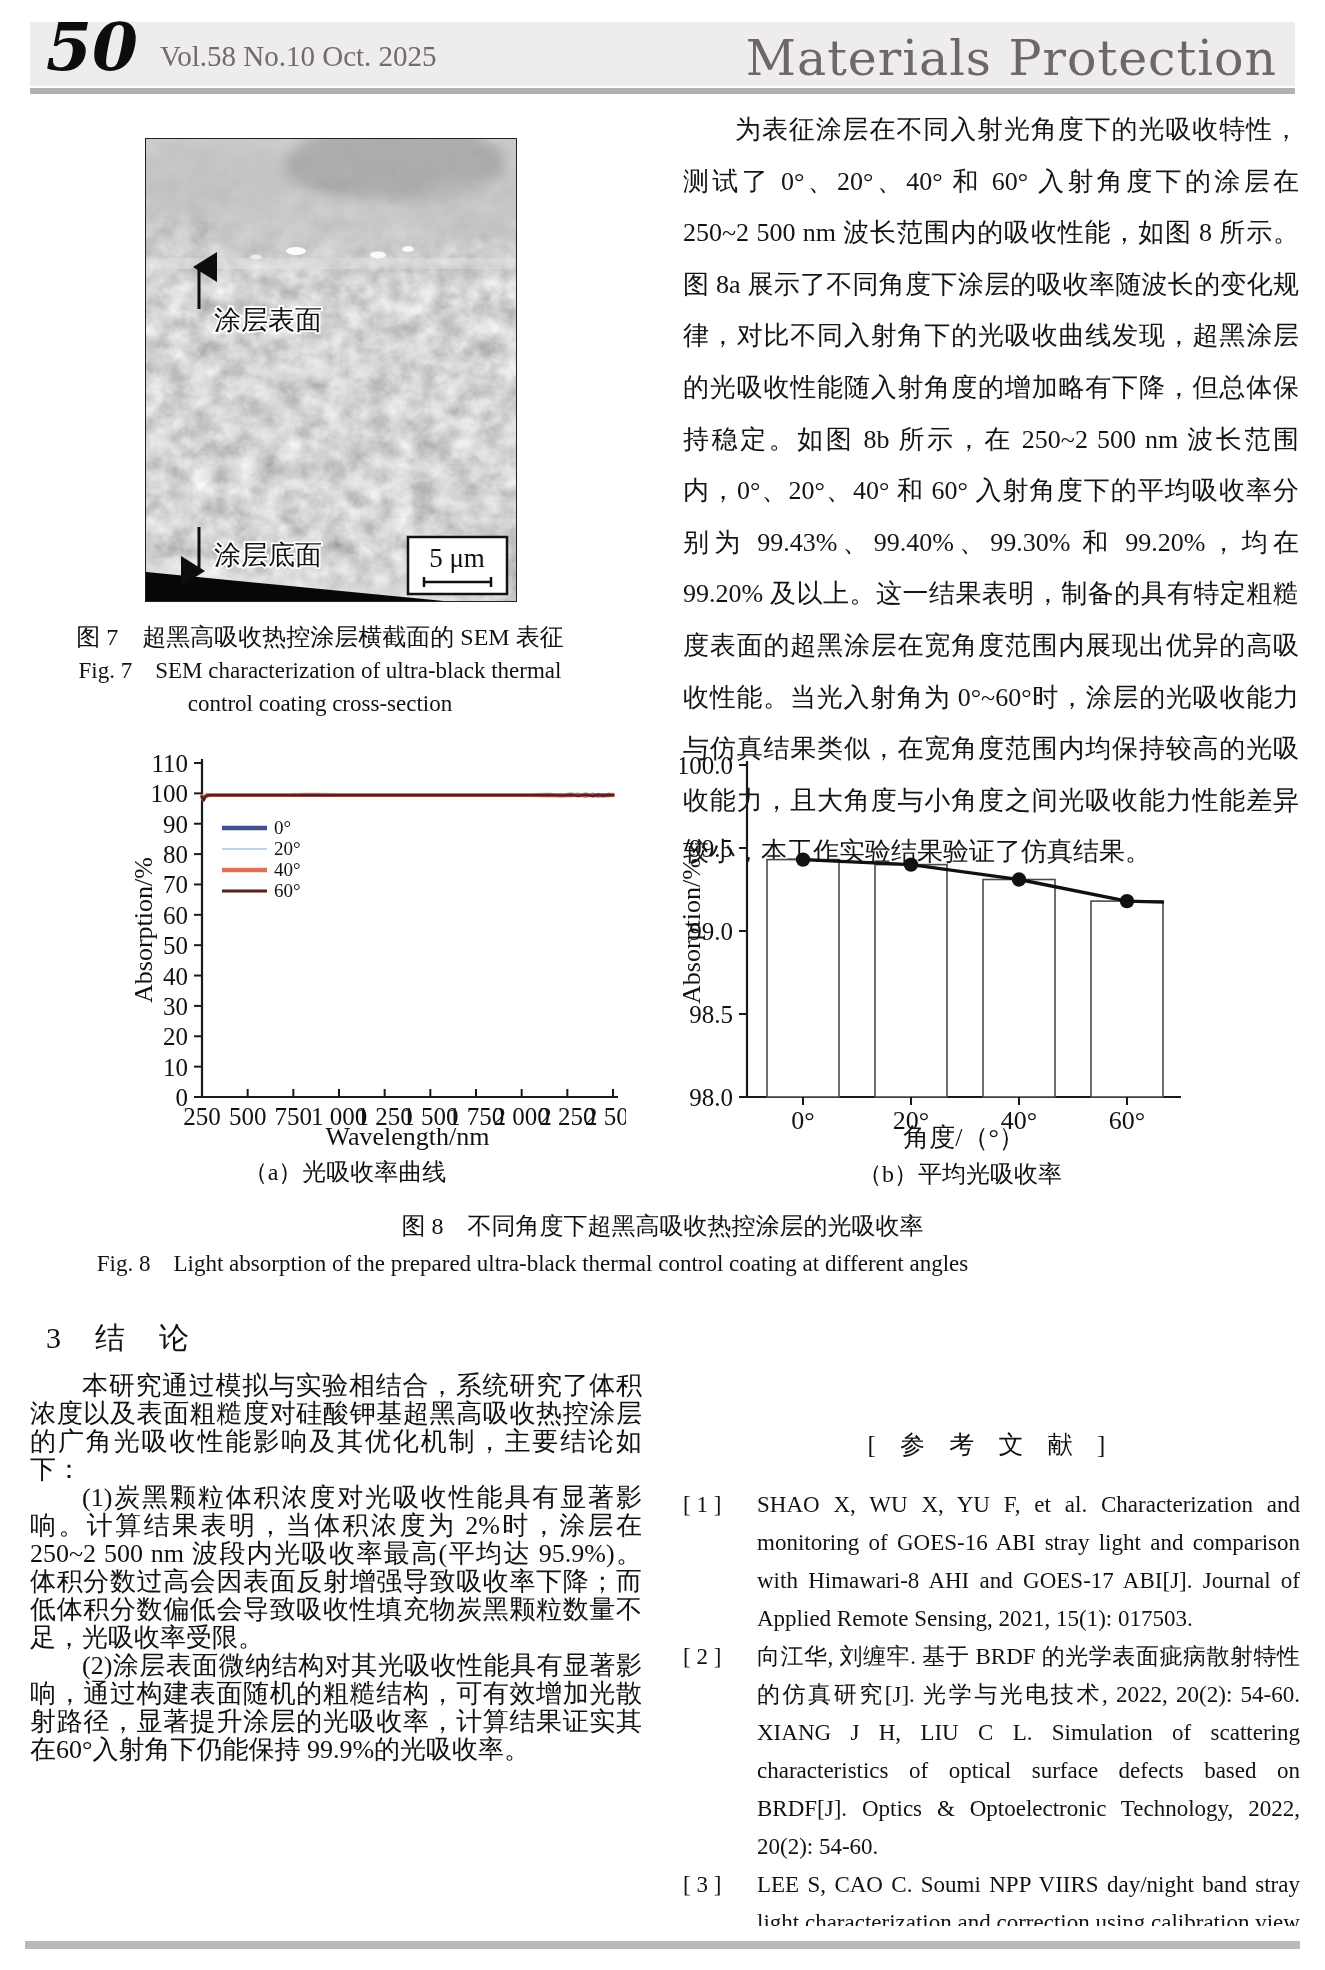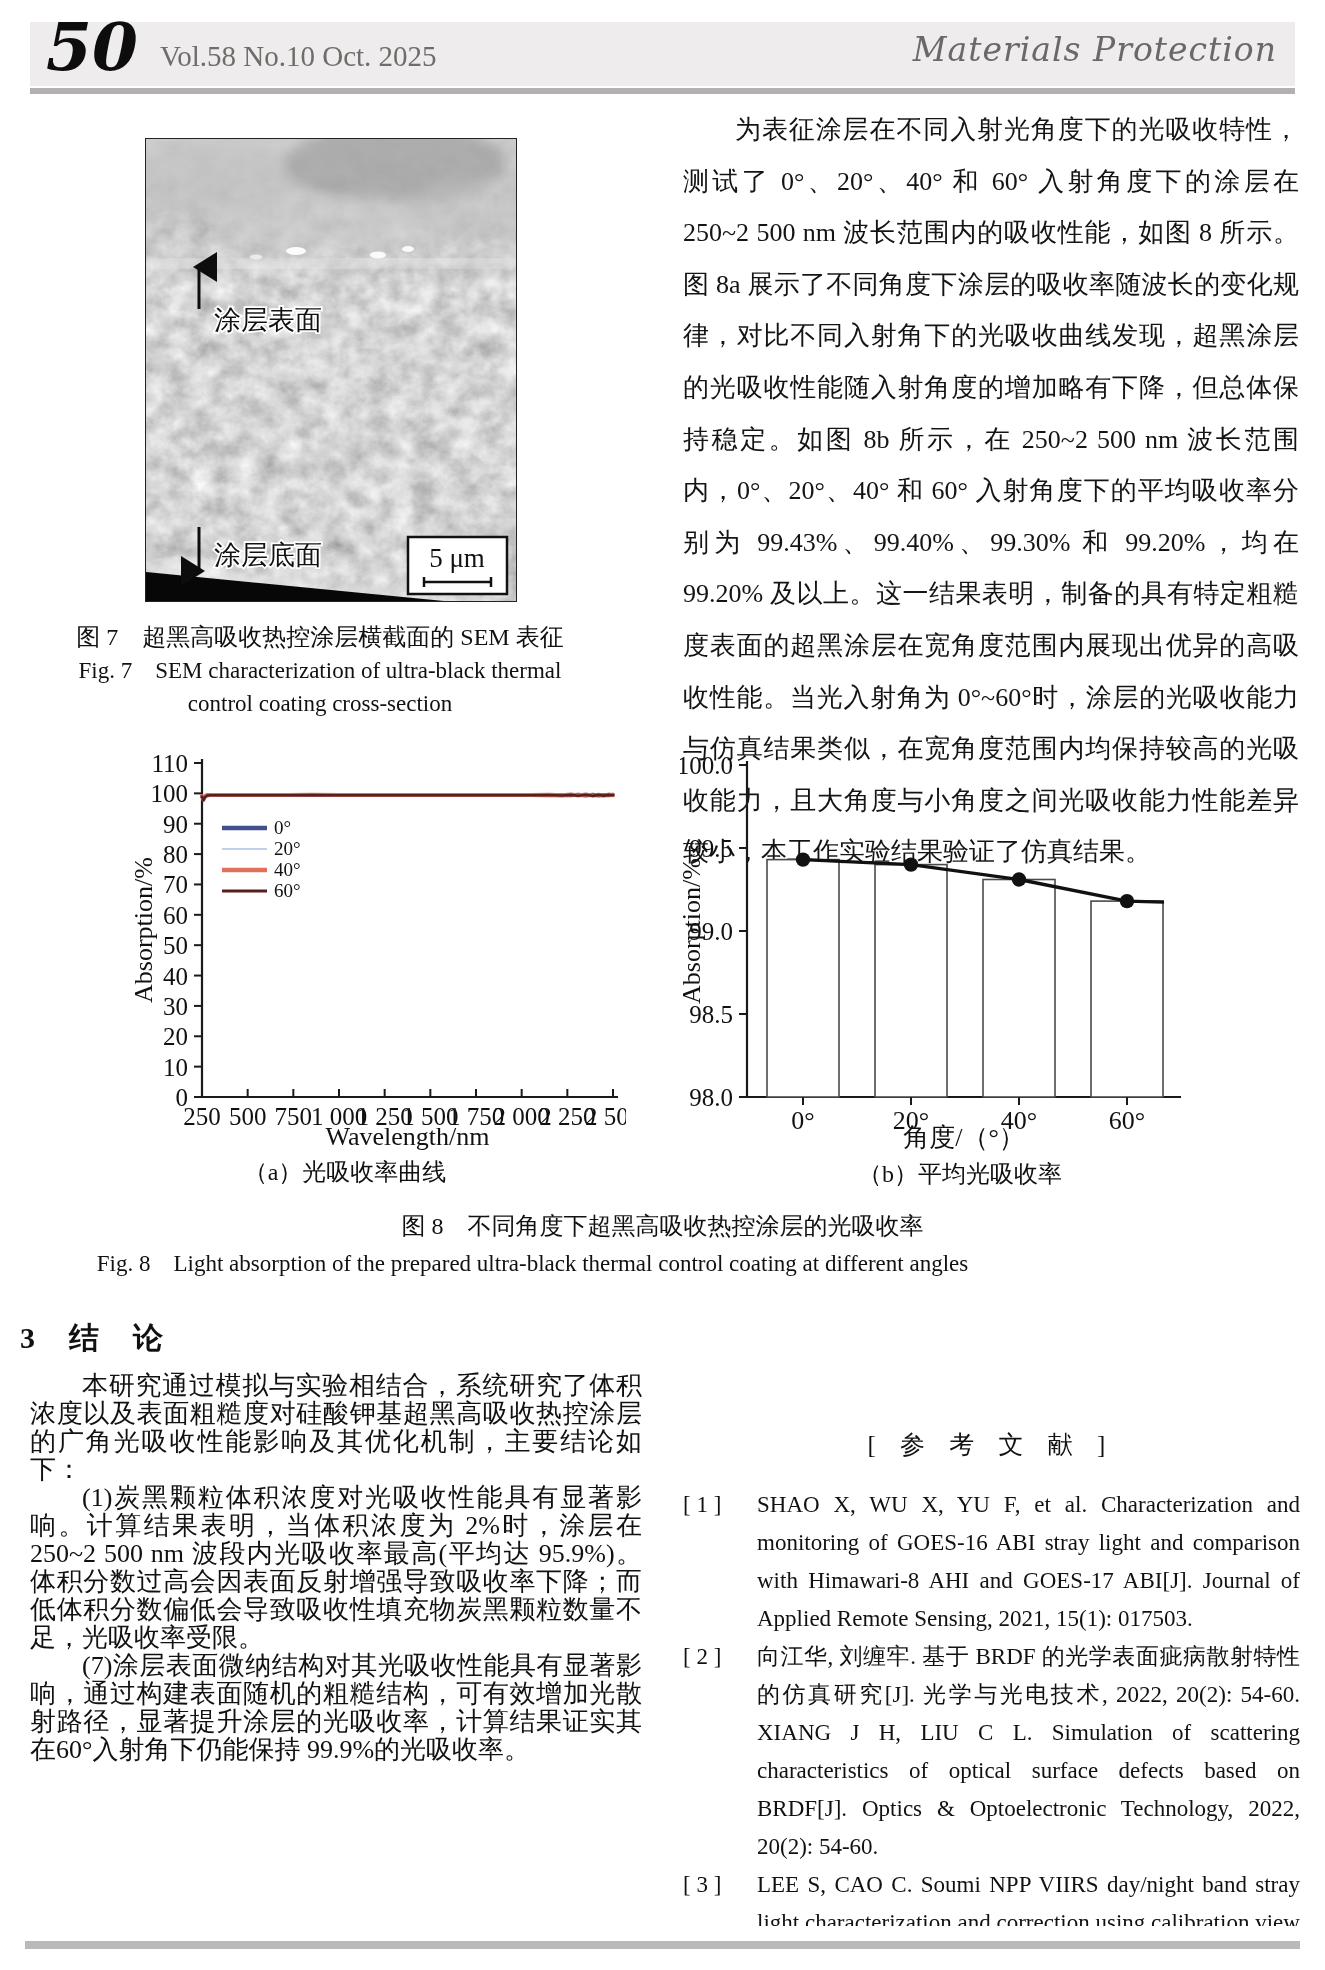--- a/index.html
+++ b/index.html
@@ -4,21 +4,21 @@
 <style>
   html,body{margin:0;padding:0;background:#fff;}
   #page{position:relative;width:1325px;height:1970px;background:#ffffff;overflow:hidden;
         font-family:"Liberation Serif","DejaVu Serif",serif;color:#111;}
   
   #header-band{position:absolute;left:30px;top:22px;width:1265px;height:64px;background:#eeecec;}
   #header-rule{position:absolute;left:30px;top:88px;width:1265px;height:6px;background:#b3b1b0;}
   #page-number{position:absolute;left:46px;top:14px;font-size:66px;font-weight:bold;font-style:italic;
                font-family:"DejaVu Serif",serif;color:#0d0d0d;line-height:1;}
   #issue-line{position:absolute;left:160px;top:40px;font-size:29px;color:#6f6c6a;}
-  #journal-name{position:absolute;right:48px;top:30px;font-size:33px;font-style:italic;color:#6b6867;
+  #journal-name{position:absolute;right:48px;top:30px;font-size:49px;color:#6b6867;
                 font-family:"DejaVu Serif",serif;letter-spacing:1px;}
   
   #sem-figure{position:absolute;left:145px;top:138px;width:370px;height:462px;border:1px solid #222;background:#0369a1;}
   
   #fig7-caption{position:absolute;left:30px;top:620px;width:580px;text-align:center;}
   #fig7-caption .cn{font-size:24px;line-height:34px;}
   #fig7-caption .en{font-size:23px;line-height:33px;}
   
   #right-para{position:absolute;left:683px;top:104px;width:616px;font-size:26px;line-height:51.6px;
               text-align:justify;color:#141414;}
@@ -29,21 +29,21 @@
   .tkA{font-size:25px;fill:#111;font-family:"Liberation Serif",serif;}
   .lgA{font-size:19px;fill:#111;font-family:"Liberation Serif",serif;}
   .axA{font-size:26px;fill:#111;font-family:"Liberation Serif",serif;}
   .tkB{font-size:25px;fill:#111;font-family:"Liberation Serif",serif;}
   .catB{font-size:26px;fill:#111;font-family:"Liberation Serif",serif;}
   #captionA{position:absolute;left:115px;top:1156px;width:460px;text-align:center;font-size:24px;}
   #captionB{position:absolute;left:740px;top:1158px;width:440px;text-align:center;font-size:24px;}
   #fig8-caption-cn{position:absolute;left:0;top:1210px;width:1325px;text-align:center;font-size:24px;}
   #fig8-caption-en{position:absolute;left:0;top:1248px;width:1065px;text-align:center;font-size:23px;}
   
-  #sec3-heading{position:absolute;left:20px;top:1318px;font-size:30px;font-weight:bold;letter-spacing:2px;}
+  #sec3-heading{position:absolute;left:46px;top:1318px;font-size:30px;font-weight:normal;letter-spacing:2px;}
   #conclusion-left{position:absolute;left:30px;top:1372px;width:612px;height:556px;overflow:hidden;
                    font-size:26px;line-height:28px;text-align:justify;}
   #conclusion-left p{margin:0;text-indent:2em;}
   #conclusion-right{position:absolute;left:683px;top:1270px;width:616px;font-size:26px;line-height:40.5px;text-align:justify;}
   #conclusion-right p{margin:0;text-indent:2em;}
   #ref-heading{position:absolute;left:683px;top:1428px;width:616px;text-align:center;font-size:25px;letter-spacing:9px;}
   #references{position:absolute;left:683px;top:1486px;width:617px;height:440px;overflow:hidden;}
   .ref-item{display:flex;font-size:23px;line-height:38px;text-align:justify;}
   .ref-num{flex:0 0 74px;}
   .ref-text{flex:1;}
@@ -217,21 +217,21 @@
     </svg>
   <div id="captionA">（a）光吸收率曲线</div>
   <div id="captionB">（b）平均光吸收率</div>
   <div id="fig8-caption-cn">图 8　不同角度下超黑高吸收热控涂层的光吸收率</div>
   <div id="fig8-caption-en">Fig. 8　Light absorption of the prepared ultra-black thermal control coating at different angles</div>
 
   <div id="sec3-heading">3　结　论</div>
   <div id="conclusion-left">
     <p>本研究通过模拟与实验相结合，系统研究了体积浓度以及表面粗糙度对硅酸钾基超黑高吸收热控涂层的广角光吸收性能影响及其优化机制，主要结论如下：</p>
     <p>(1)炭黑颗粒体积浓度对光吸收性能具有显著影响。计算结果表明，当体积浓度为 2%时，涂层在 250~2 500 nm 波段内光吸收率最高(平均达 95.9%)。体积分数过高会因表面反射增强导致吸收率下降；而低体积分数偏低会导致吸收性填充物炭黑颗粒数量不足，光吸收率受限。</p>
-    <p>(7)涂层表面微纳结构对其光吸收性能具有显著影响，通过构建表面随机的粗糙结构，可有效增加光散射路径，显著提升涂层的光吸收率，计算结果证实其在60°入射角下仍能保持 99.9%的光吸收率。</p>
+    <p>(2)涂层表面微纳结构对其光吸收性能具有显著影响，通过构建表面随机的粗糙结构，可有效增加光散射路径，显著提升涂层的光吸收率，计算结果证实其在60°入射角下仍能保持 99.9%的光吸收率。</p>
   </div>
 
   <div id="ref-heading">[ 参 考 文 献 ]</div>
   <div id="references">
     <div class="ref-item">
       <div class="ref-num">[ 1 ]</div>
       <div class="ref-text">SHAO X, WU X, YU F, et al. Characterization and monitoring of GOES-16 ABI stray light and comparison with Himawari-8 AHI and GOES-17 ABI[J]. Journal of Applied Remote Sensing, 2021, 15(1): 017503.</div>
     </div>
     <div class="ref-item">
       <div class="ref-num">[ 2 ]</div>

